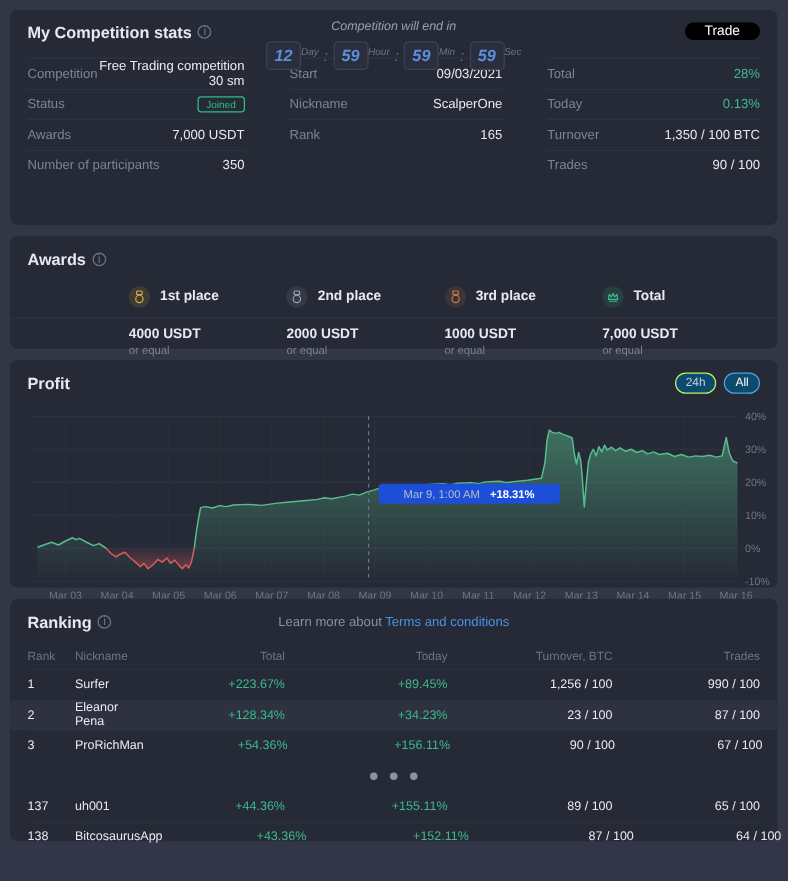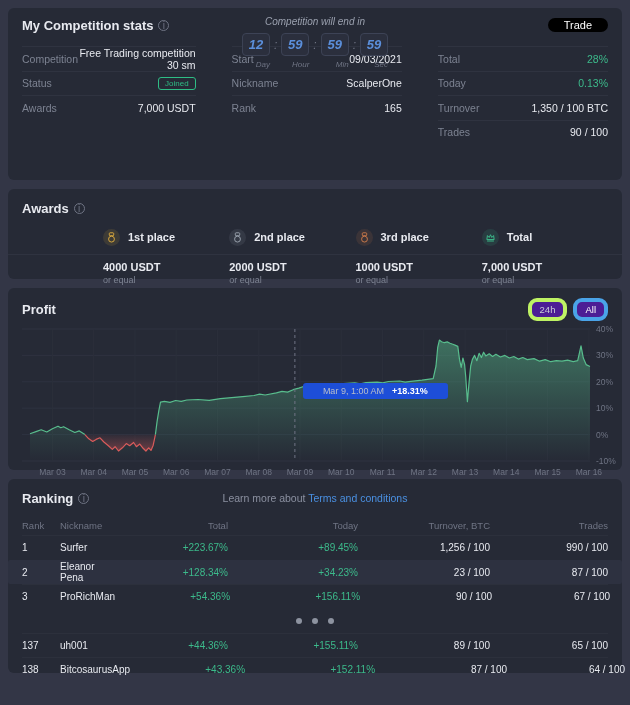--- a/index.html
+++ b/index.html
@@ -19,21 +19,21 @@
   }
   .card-title { font-size: 13px; font-weight: bold; color: #e8eaf0; display: inline-flex; align-items: center; gap: 5px; }
   .info-icon { font-size: 10px; color: #6f7484; font-weight: normal; border: 1px solid #6f7484; border-radius: 50%; width: 11px; height: 11px; line-height: 10px; text-align: center; display: inline-block; font-style: normal; }
 
   
   #stats-card { height: 172px; margin-top: 8px; }
   .stats-header { display: flex; justify-content: space-between; align-items: flex-start; }
   .countdown { position: absolute; left: 50%; transform: translateX(-50%); top: 8px; text-align: center; font-style: italic; }
   .countdown-title { font-size: 10px; color: #9aa0ae; margin-bottom: 6px; }
   .countdown-units { display: flex; align-items: flex-start; gap: 4px; justify-content: center; }
-  .cd-unit { display: flex; flex-direction: column; align-items: flex-end; }
+  .cd-unit { display: flex; flex-direction: row; align-items: flex-start; }
   .cd-box { width: 28px; height: 23px; background: #2b2f3d; border: 1px solid #3d4356; border-radius: 4px; color: #5b8fdb; font-size: 13px; font-weight: bold; display: flex; align-items: center; justify-content: center; }
   .cd-label { font-size: 8px; color: #6f7484; margin-top: 4px; }
   .cd-colon { color: #6f7484; font-size: 12px; margin-top: 5px; }
   .trade-btn { background: #000000; border: none; color: #fff; font-size: 11px; font-family: inherit; padding: 1px 16px; border-radius: 13px; cursor: pointer; }
   .stats-grid { display: grid; grid-template-columns: 1.02fr 1fr 1fr; column-gap: 34px; margin-top: 13px; gap: 36px; }
   .stat-row { display: flex; justify-content: space-between; align-items: center; height: 24.5px; border-top: 1px solid #2f3340; font-size: 10.5px; }
   .stat-label { color: #7d8392; }
   .stat-value { color: #e8eaf0; text-align: right; }
   .stat-value.green { color: #3cba8b; }
   .badge { color: #2ebd85; border: 1px solid #2ebd85; border-radius: 3px; font-size: 8px; padding: 1px 6px; }
@@ -45,23 +45,23 @@
   .award-label { font-size: 11px; font-weight: bold; color: #e8eaf0; }
   .award-icon { width: 17px; height: 17px; border-radius: 50%; display: flex; align-items: center; justify-content: center; }
   .awards-divider { border: none; border-top: 1px solid #2f3340; margin: 7px -14px 6px -14px; }
   .award-value { font-size: 11px; font-weight: bold; color: #e8eaf0; }
   .award-note { font-size: 9px; color: #7d8392; margin-top: 2px; }
 
   
   #profit-card { height: 182px; }
   .profit-header { display: flex; justify-content: space-between; align-items: center; }
   .range-btns { display: flex; gap: 6px; }
-  .range-btn { font-family: inherit; font-size: 9.5px; color: #c7ccd7; background: #4c1d95; border: 4px solid #bef264; border-radius: 9px; padding: 2px 8px; cursor: pointer; }
+  .range-btn { font-family: inherit; font-size: 9.5px; color: #c7ccd7; background: #0c4a6e; border: 1px solid #bef264; border-radius: 9px; padding: 2px 8px; cursor: pointer; }
   .range-btn.active { border-color: #4aa3e8; color: #ffffff; }
-  .chart-wrap { position: relative; margin-top: 2px; }
+  .chart-wrap { position: relative; margin-top: 12px; }
   .grid-h { stroke: #2e3240; stroke-width: 1; }
   .grid-v { stroke: #2b2f3b; stroke-width: 1; }
   .tick { fill: #6f7484; font-size: 8.5px; font-family: "Liberation Sans", sans-serif; }
   .tooltip { position: absolute; background: #1d4ed8; border-radius: 3px; padding: 3px 20px; font-size: 9px; white-space: nowrap; display: flex; gap: 8px; align-items: center; }
   .tooltip .t-time { color: #b9bec9; }
   .tooltip .t-val { color: #fff; font-weight: bold; }
 
   
   #ranking-card { height: 194px; margin-bottom: 8px; }
   .ranking-header { position: relative; height: 22px; }
@@ -118,20 +118,24 @@
           <div class="stat-label">Competition</div>
           <div class="stat-value">Free Trading competition 30 sm</div>
         </div>
         <div class="stat-row">
           <div class="stat-label">Status</div>
           <div class="badge">Joined</div>
         </div>
         <div class="stat-row">
           <div class="stat-label">Awards</div>
           <div class="stat-value">7,000 USDT</div>
+        </div>
+        <div class="stat-row">
+          <div class="stat-label">Number of participants</div>
+          <div class="stat-value">350</div>
         </div>
       </div>
       <div class="stat-col">
         <div class="stat-row">
           <div class="stat-label">Start</div>
           <div class="stat-value">09/03/2021</div>
         </div>
         <div class="stat-row">
           <div class="stat-label">Nickname</div>
           <div class="stat-value">ScalperOne</div>

